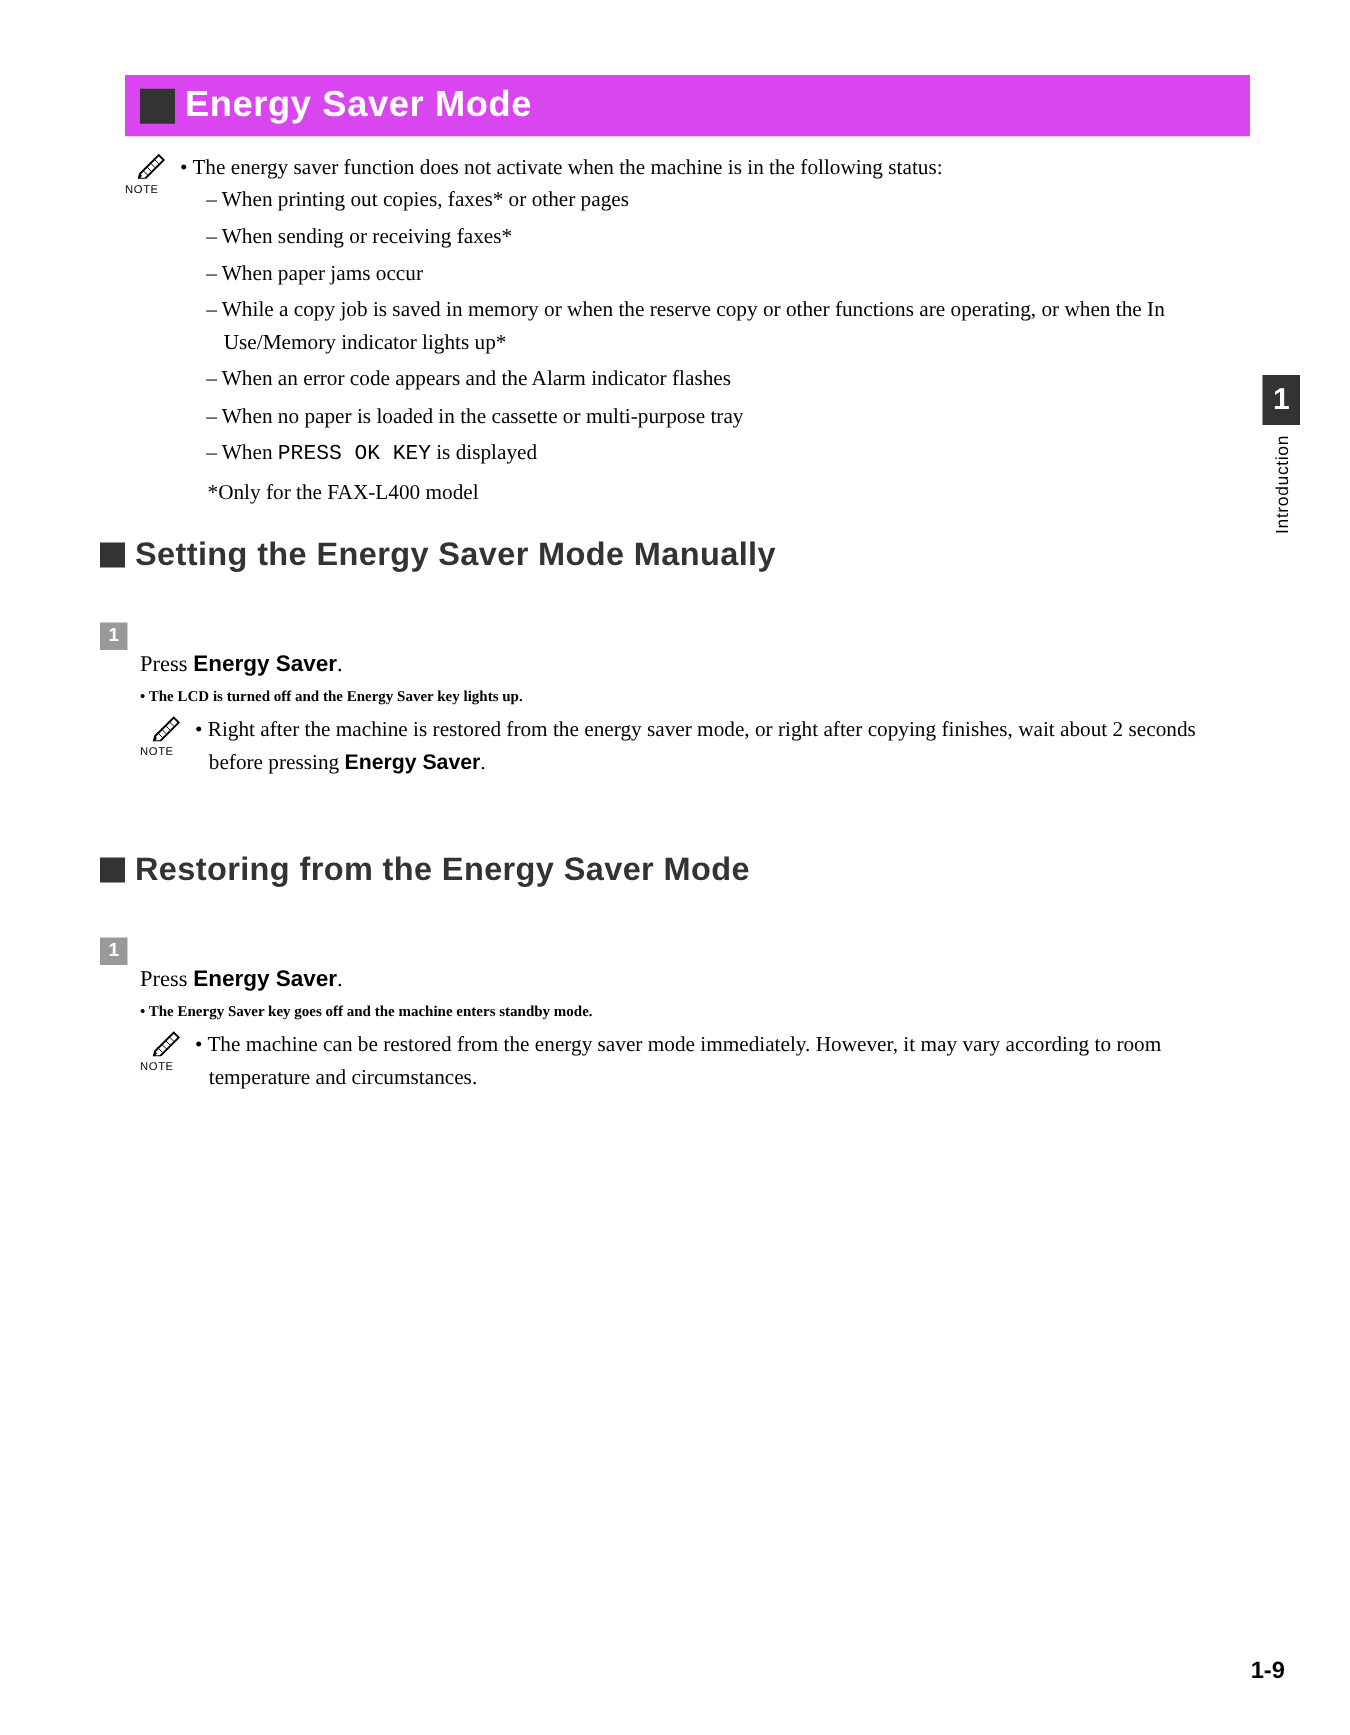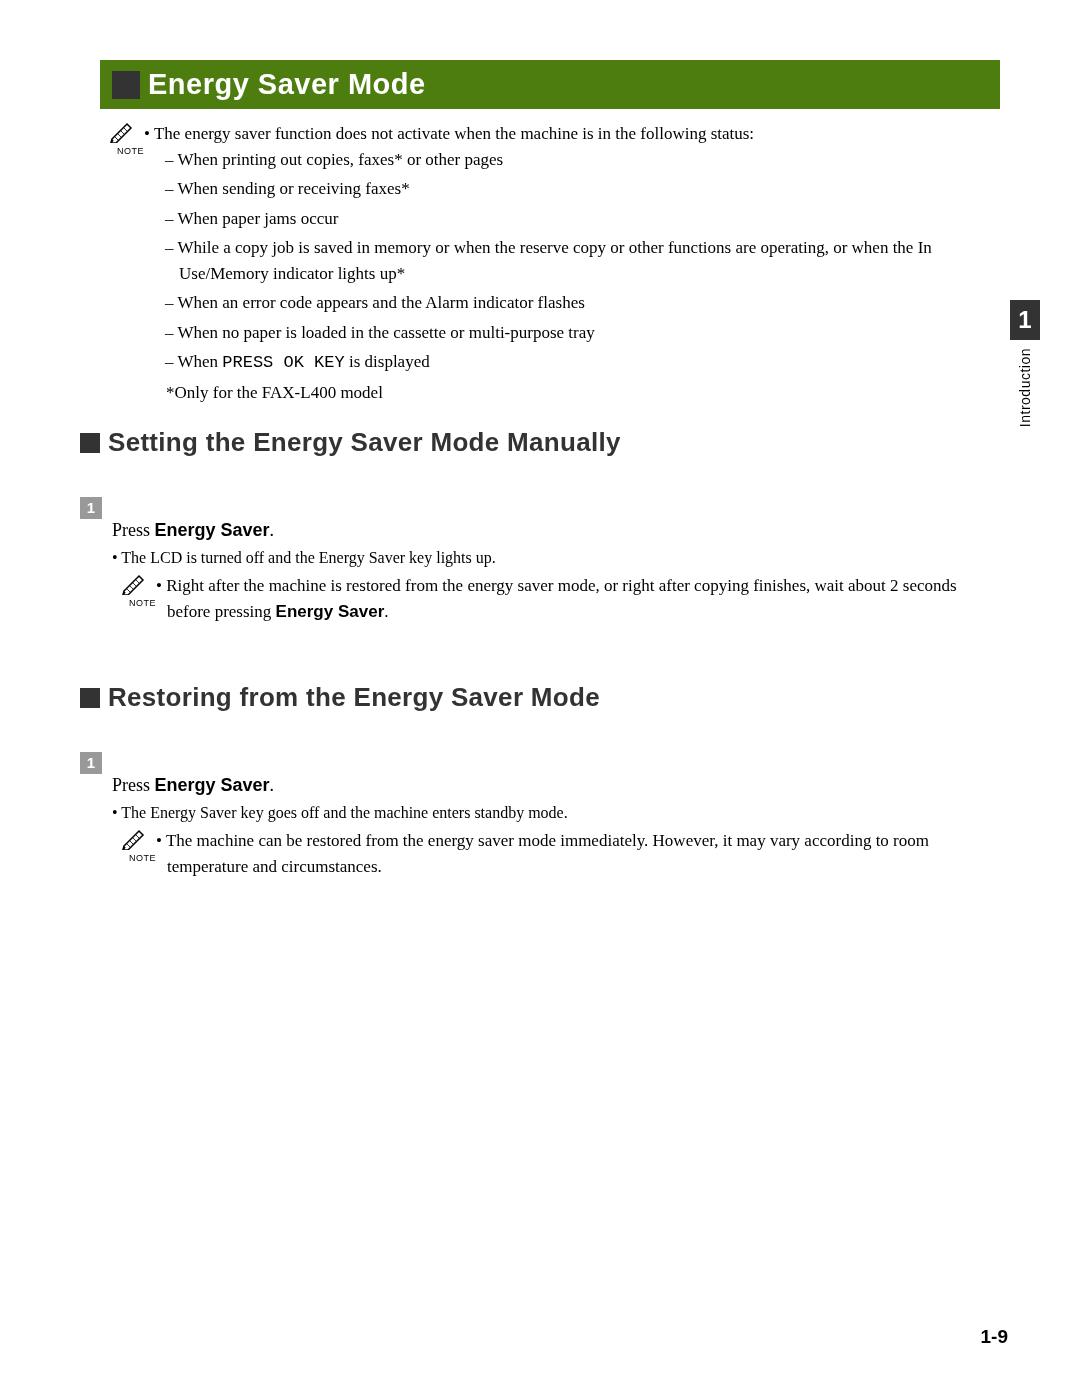--- a/index.html
+++ b/index.html
@@ -15,21 +15,21 @@
       color: #000;
       position: relative;
     }
     .page {
       position: relative;
       width: 100%;
       height: 100%;
       padding: 60px 80px 40px 100px;
     }
     .title-bar {
-      background: #4d7c0f;
+      background: #d946ef;
       padding: 8px 0 8px 12px;
       margin-bottom: 12px;
       display: flex;
       align-items: center;
     }
     .title-bar-square {
       width: 28px;
       height: 28px;
       background: #333;
       margin-right: 8px;
@@ -53,21 +53,21 @@
       margin-bottom: 18px;
     }
     .note-block-inner {
       display: flex;
       align-items: flex-start;
       margin-top: 6px;
       margin-bottom: 18px;
     }
     .note-icon-col {
       width: 44px;
-      text-align: right;
+      text-align: left;
       flex-shrink: 0;
     }
     .note-icon {
       display: block;
       margin: 0 auto;
     }
     .note-label {
       font-size: 9px;
       font-family: Arial, sans-serif;
       letter-spacing: 0.5px;
@@ -141,25 +141,26 @@
     }
     .step-text {
       font-size: 18px;
       margin-top: 46px;
     }
     .step-text .bold {
       font-weight: bold;
       font-family: Arial, sans-serif;
     }
     .sub-bullet {
-      font-size: 16px;
+      font-size: 12px;
       margin-left: 12px;
       text-indent: -11px;
       padding-left: 11px;
       margin-bottom: 4px;
+      font-weight: bold;
     }
     .sub-bullet::before {
       content: "•  ";
     }
     .indent-note {
       margin-left: 12px;
     }
     .side-tab {
       position: absolute;
       right: 40px;
@@ -183,21 +184,21 @@
     .side-tab-label {
       writing-mode: vertical-rl;
       transform: rotate(180deg);
       font-size: 14px;
       font-family: Arial, sans-serif;
       margin-top: 8px;
       letter-spacing: 0.5px;
     }
     .page-number {
       position: absolute;
-      right: 72px;
+      right: 52px;
       bottom: 40px;
       font-family: Arial, sans-serif;
       font-weight: 900;
       font-size: 19px;
     }
     .spacer-large {
       height: 36px;
     }
     .bold-inline {
       font-weight: bold;

